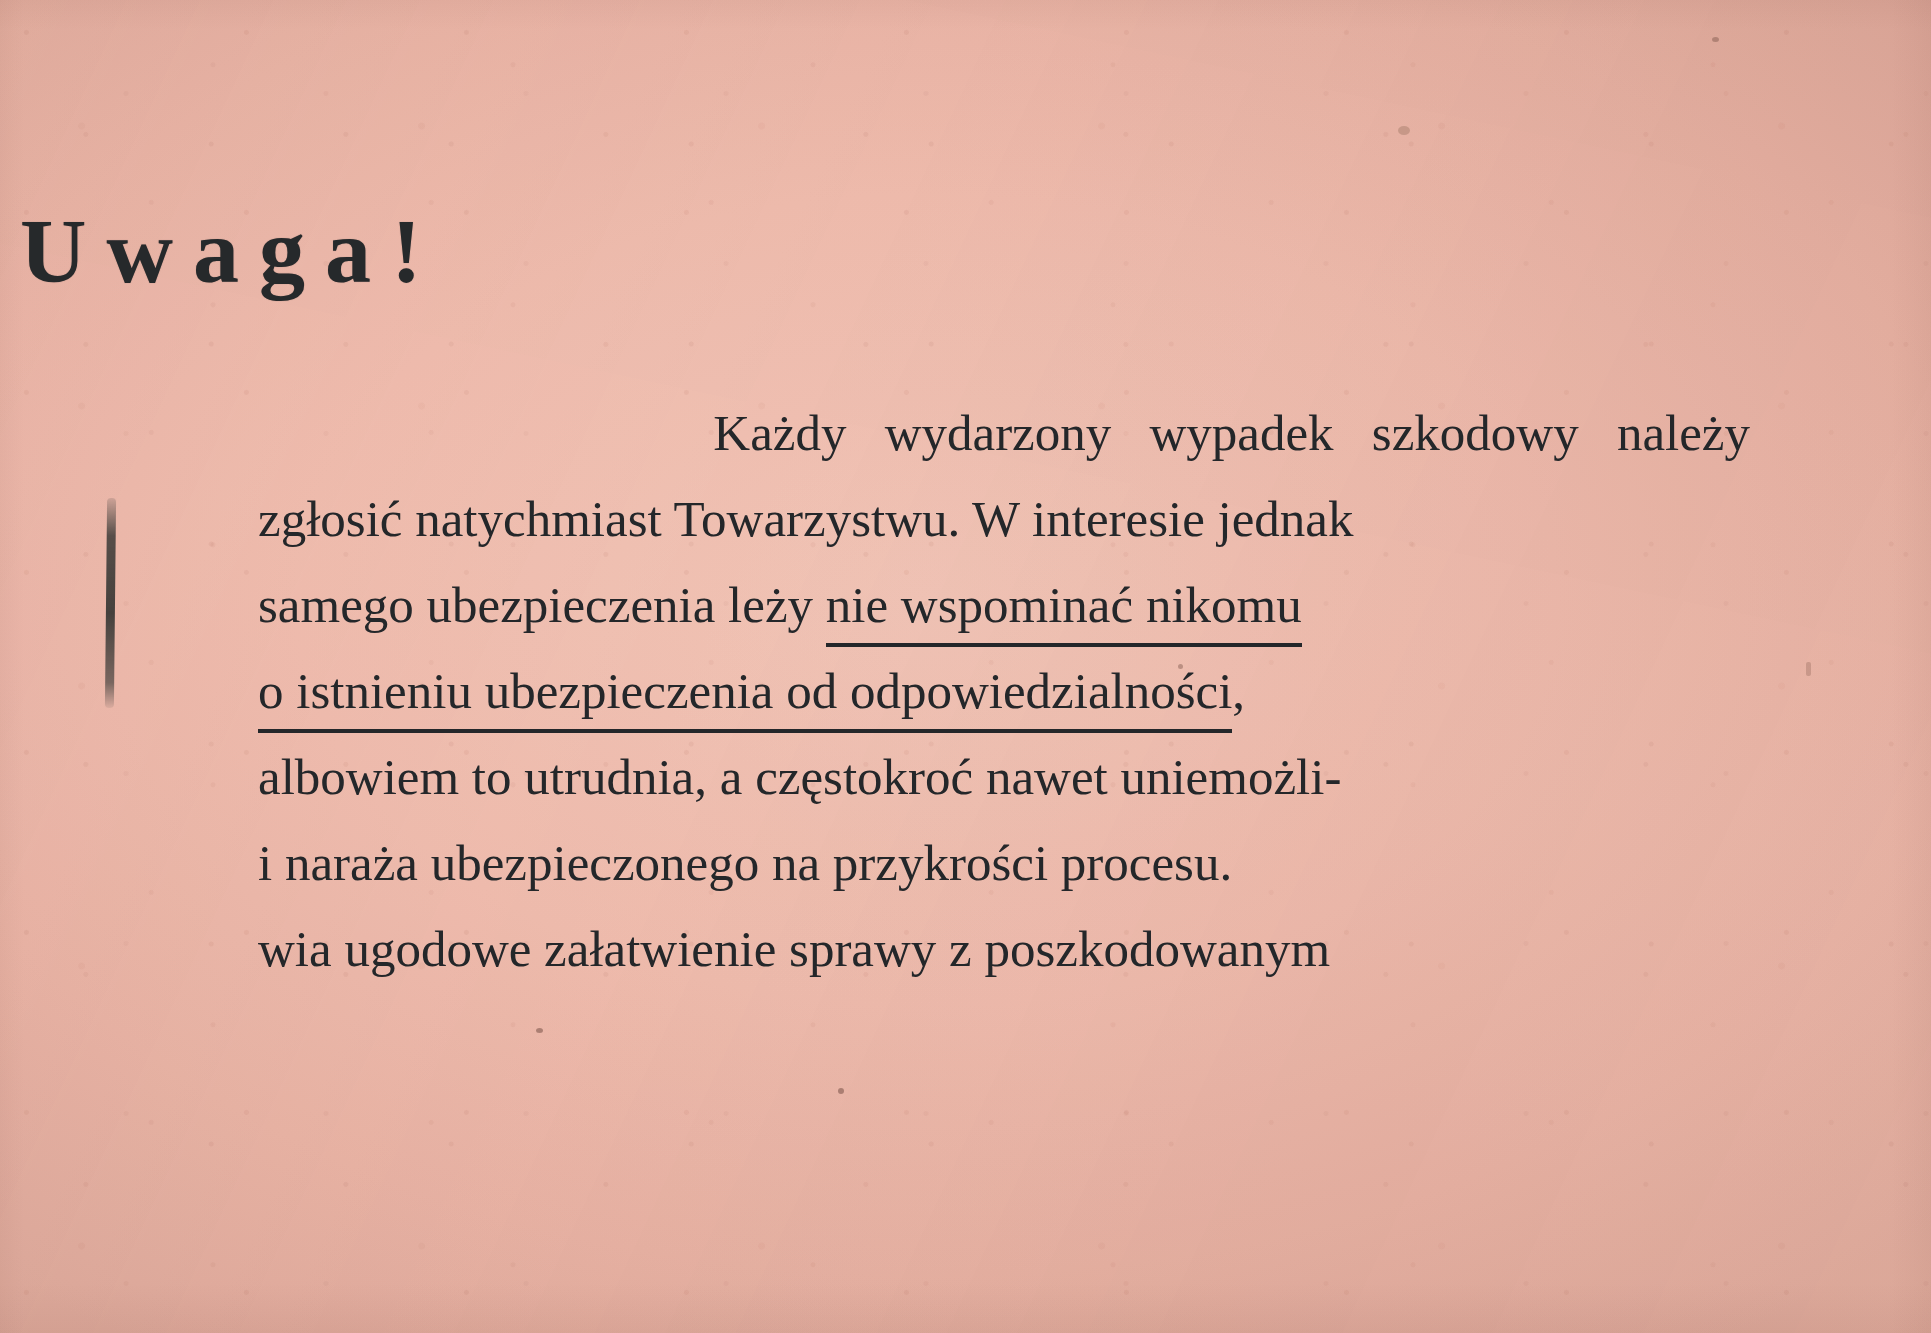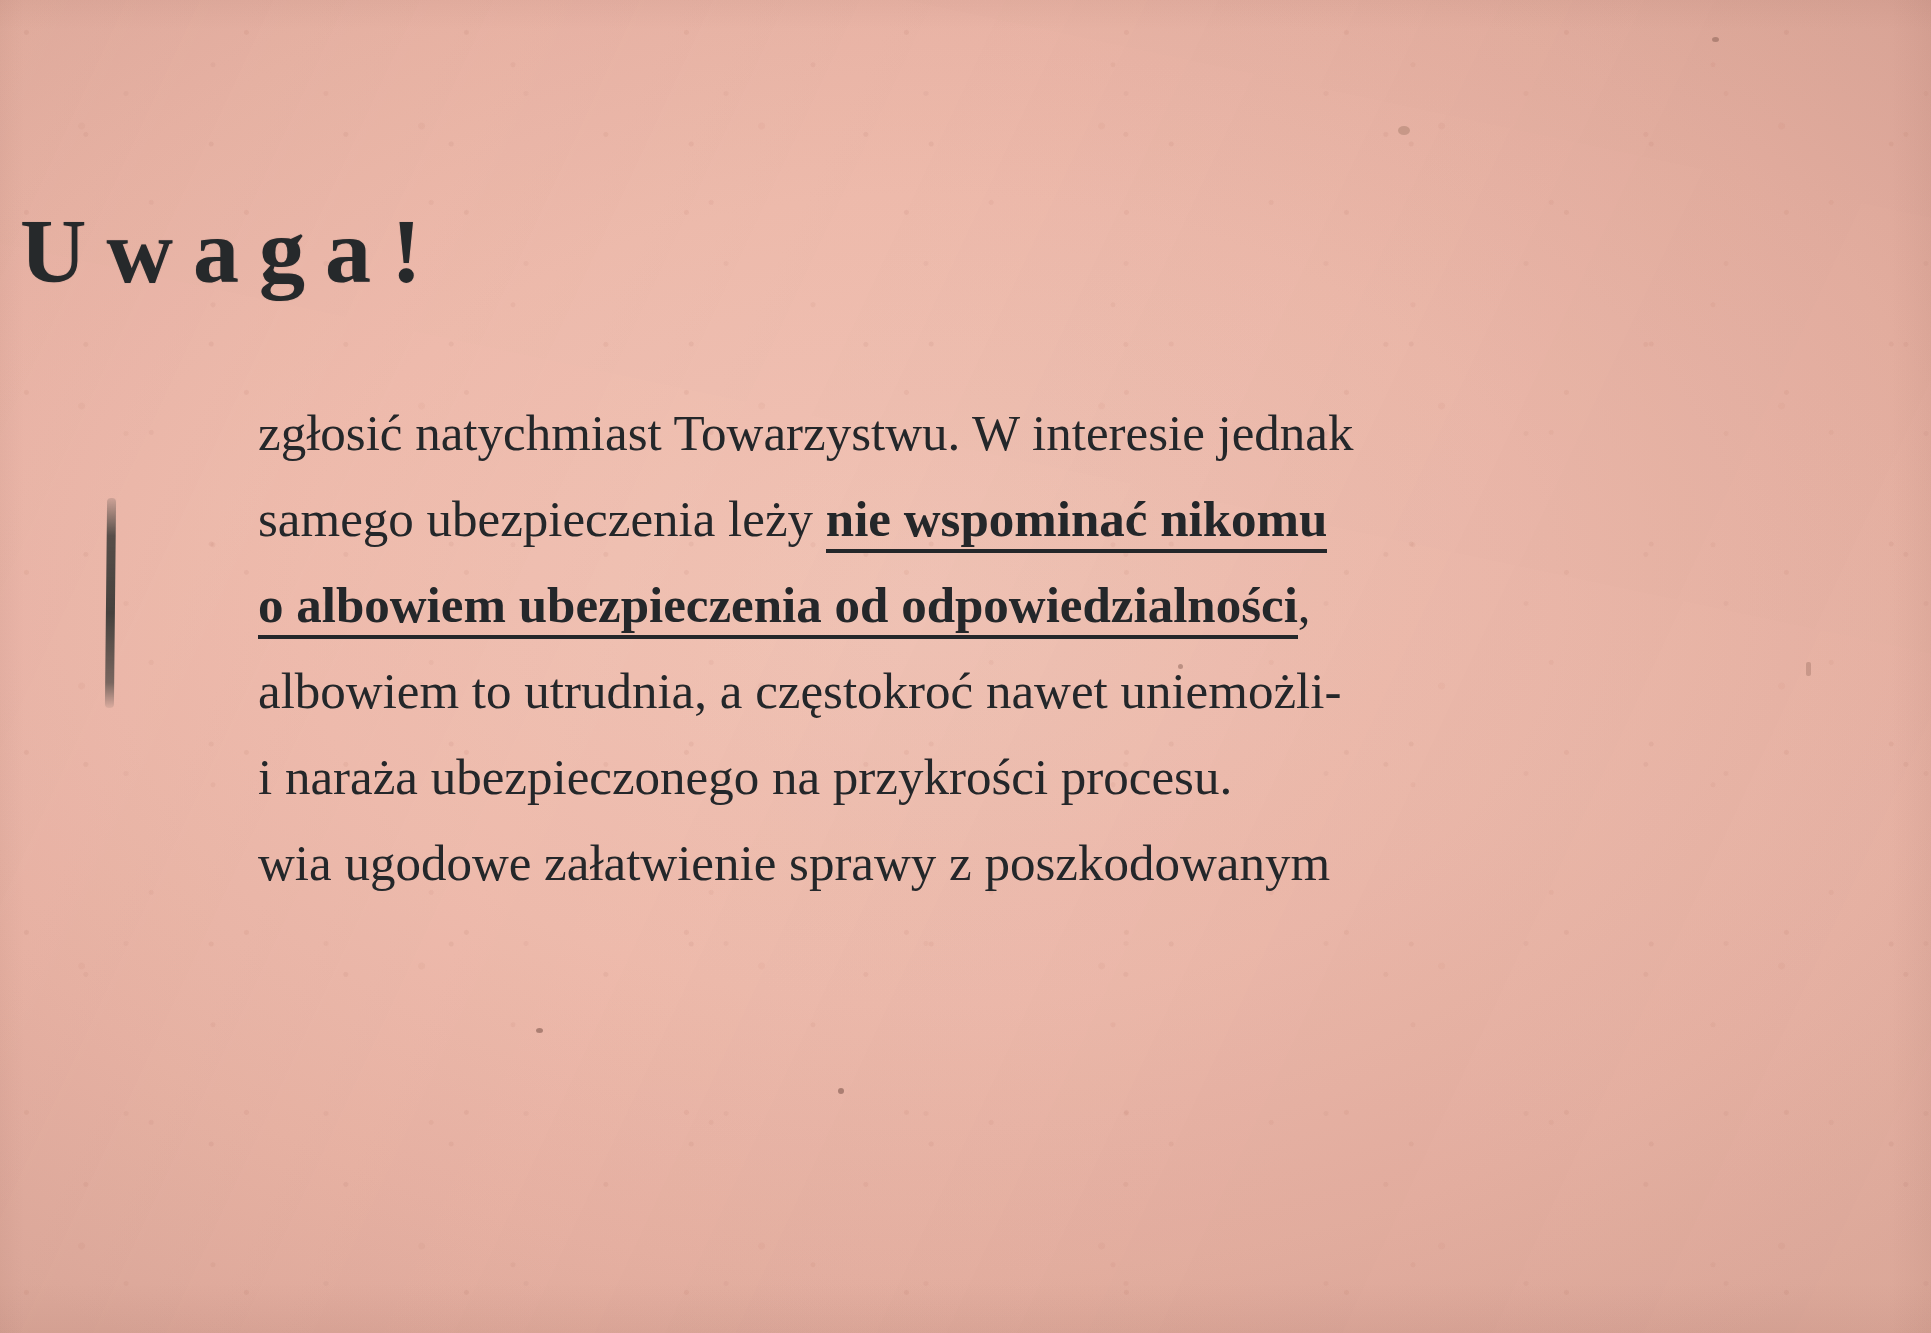--- a/index.html
+++ b/index.html
@@ -112,23 +112,23 @@
     text-align: justify;
     text-justify: inter-word;
   }
 
   #body-text .indent {
     display: inline-block;
     width: 118px;
   }
 
   .em-underline {
-    font-weight: 700;
+    font-weight: 400;
     border-bottom: 4px solid #24272a;
-    padding-bottom: 2px;
+    padding-bottom: 10px;
   }
 
   .line {
     display: block;
     white-space: nowrap;
   }
 
   .line.justify {
     display: flex;
     justify-content: space-between;
@@ -159,32 +159,33 @@
   <div class="speck" style="left:1806px; top:662px; width:5px; height:14px; background:rgba(110,70,60,0.25); border-radius:2px;"></div>
 
   <div id="content">
 
     <div id="title">Uwaga!</div>
 
     <div id="body-text">
 
       <span class="line justify">
         <span class="indent"></span>
+          <span>Każdy   wydarzony   wypadek   szkodowy   należy</span>
       </span>
 
       <span class="line">
         <span>zgłosić natychmiast Towarzystwu. W interesie jednak</span>
       </span>
 
       <span class="line">
         <span>samego  ubezpieczenia  leży </span><span class="em-underline">nie wspominać nikomu</span>
       </span>
 
       <span class="line">
-        <span class="em-underline">o  albowiem  ubezpieczenia  od  odpowiedzialności</span><span>,</span>
+        <span class="em-underline">o  istnieniu  ubezpieczenia  od  odpowiedzialności</span><span>,</span>
       </span>
 
       <span class="line">
         <span>albowiem  to  utrudnia,  a  częstokroć  nawet  uniemożli-</span>
       </span>
 
       <span class="line">
         <span>i naraża ubezpieczonego na przykrości procesu.</span>
       </span>
 

